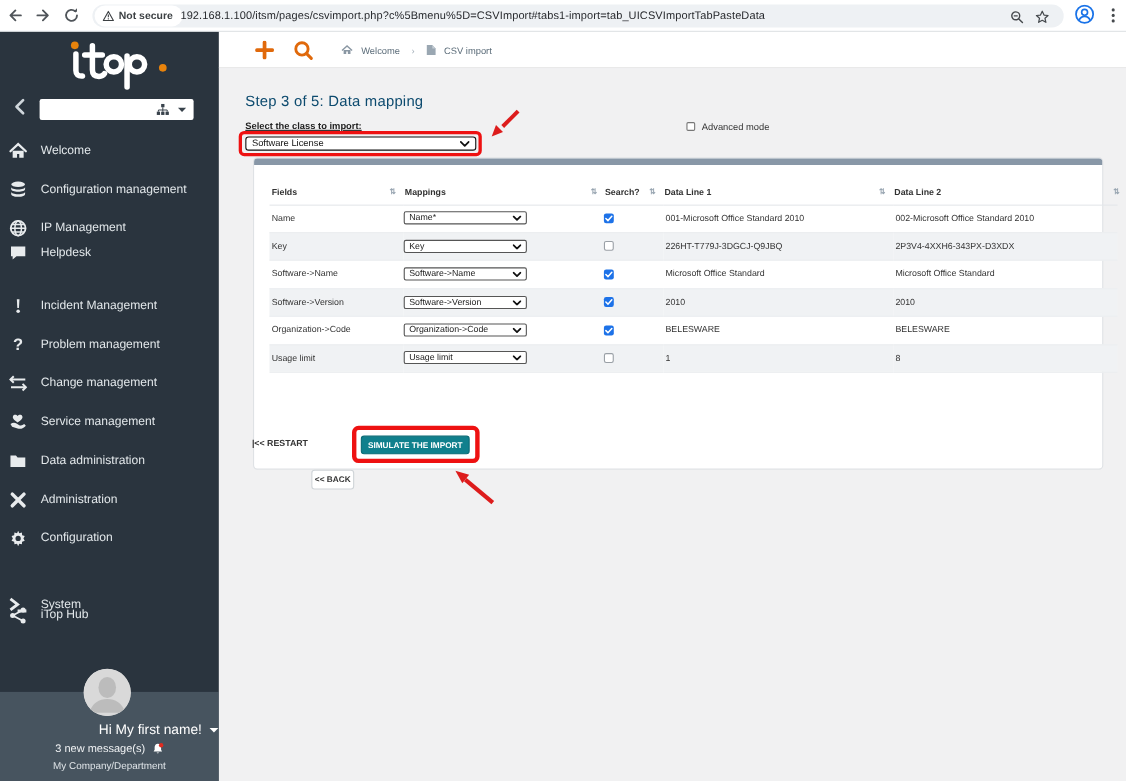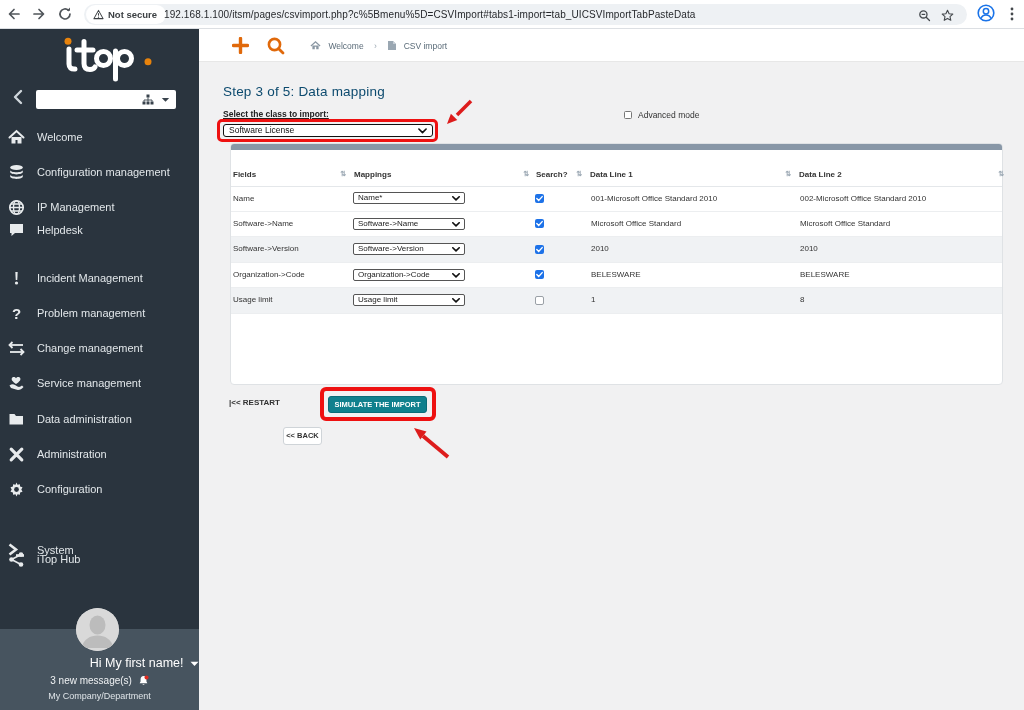--- a/index.html
+++ b/index.html
@@ -34,21 +34,21 @@
 
 #content { position:absolute; left:199px; top:62px; width:825px; height:648px; background:#f1f1f2; }
 h1 { position:absolute; left:24px; top:22px; font-size:13.5px; font-weight:500; color:#0c4a6e; letter-spacing:0.2px; }
 #sel-label { position:absolute; left:24px; top:47px; font-size:8.5px; font-weight:bold; color:#222; text-decoration:underline; }
 #classsel { position:absolute; left:24px; top:62px; width:210px; height:13px; background:#fff; border:1.6px solid #111; border-radius:3px; font-size:8.5px; color:#111; line-height:11px; padding-left:5px; }
 #redbox1 { position:absolute; left:18px; top:57px; width:221px; height:23px; border:3.5px solid #e11; border-radius:5px; }
 #advmode { position:absolute; left:425px; top:48px; font-size:8.5px; color:#333; }
 #advmode .cb { display:inline-block; width:8px; height:8px; border:1px solid #777; border-radius:1.5px; background:#fff; vertical-align:-1px; margin-right:6px; }
 
 
-#tablebox { position:absolute; left:31px; top:81px; width:773px; height:242px; background:#fff; border:1px solid #dfe2e5; border-radius:4px; }
+#tablebox { position:absolute; left:31px; top:81px; width:773px; height:284px; background:#fff; border:1px solid #dfe2e5; border-radius:4px;padding-left:14px; }
 #grip { position:absolute; left:0px; top:0px; width:771px; height:6px; background:#8897a7; border-radius:3px 3px 0 0; }
 table { border-collapse:collapse; width:771px; table-layout:fixed; font-size:8px; color:#333; }
 th { text-align:left; font-size:8px; color:#333; height:42px; vertical-align:bottom; padding-bottom:7px; border-bottom:1px solid #e4e7ea; font-weight:bold; }
 td { height:24.4px; line-height:24.4px; vertical-align:middle; border-bottom:1px solid #eceef0; }
 tr.alt td { background:#f0f2f4; }
 .rowsel { display:inline-block; vertical-align:middle; width:112px; height:12px; background:#fff; border:1px solid #555; border-radius:2px; font-size:8px; color:#222; line-height:10px; padding-left:4px; position:relative; }
 .sort { color:#98a5b1; font-size:7px; margin-right:7px; }
 .cbc { display:inline-block; vertical-align:middle; width:9px; height:9px; border-radius:2px; background:#1d72e8; position:relative; }
 .cbu { display:inline-block; vertical-align:middle; width:9px; height:9px; border-radius:2px; background:#fff; border:1px solid #9aa0a6; }
 
@@ -306,20 +306,29 @@
   <td><span style="padding-left:2px">Name</span></td>
   <td><span class="rowsel">Name*<svg style="position:absolute;right:4px;top:3px" width="8" height="5" viewBox="0 0 10 6">
                   <path d="M1 0.8 5 4.8 9 0.8" stroke="#111" stroke-width="2" fill="none" stroke-linecap="round" stroke-linejoin="round"></path>
                 </svg></span></td>
   <td><span style="margin-left:-1px"><span class="cbc"><svg width="9" height="9" viewBox="0 0 9 9" style="position:absolute;left:0;top:0">
                     <path d="M1.8 4.6 3.7 6.5 7.2 2.6" stroke="#fff" stroke-width="1.4" fill="none" stroke-linecap="round"></path>
                   </svg></span></span></td>
   <td><span style="padding-left:2px">001-Microsoft Office Standard 2010</span></td>
   <td><span style="padding-left:2px">002-Microsoft Office Standard 2010</span></td>
   </tr>
+          <tr class="alt">
+  <td><span style="padding-left:2px">Key</span></td>
+  <td><span class="rowsel">Key<svg style="position:absolute;right:4px;top:3px" width="8" height="5" viewBox="0 0 10 6">
+                  <path d="M1 0.8 5 4.8 9 0.8" stroke="#111" stroke-width="2" fill="none" stroke-linecap="round" stroke-linejoin="round"></path>
+                </svg></span></td>
+  <td><span style="margin-left:-1px"><span class="cbu"></span></span></td>
+  <td><span style="padding-left:2px">226HT-T779J-3DGCJ-Q9JBQ</span></td>
+  <td><span style="padding-left:2px">2P3V4-4XXH6-343PX-D3XDX</span></td>
+  </tr>
           <tr>
   <td><span style="padding-left:2px">Software-&gt;Name</span></td>
   <td><span class="rowsel">Software-&gt;Name<svg style="position:absolute;right:4px;top:3px" width="8" height="5" viewBox="0 0 10 6">
                   <path d="M1 0.8 5 4.8 9 0.8" stroke="#111" stroke-width="2" fill="none" stroke-linecap="round" stroke-linejoin="round"></path>
                 </svg></span></td>
   <td><span style="margin-left:-1px"><span class="cbc"><svg width="9" height="9" viewBox="0 0 9 9" style="position:absolute;left:0;top:0">
                     <path d="M1.8 4.6 3.7 6.5 7.2 2.6" stroke="#fff" stroke-width="1.4" fill="none" stroke-linecap="round"></path>
                   </svg></span></span></td>
   <td><span style="padding-left:2px">Microsoft Office Standard</span></td>
   <td><span style="padding-left:2px">Microsoft Office Standard</span></td>

